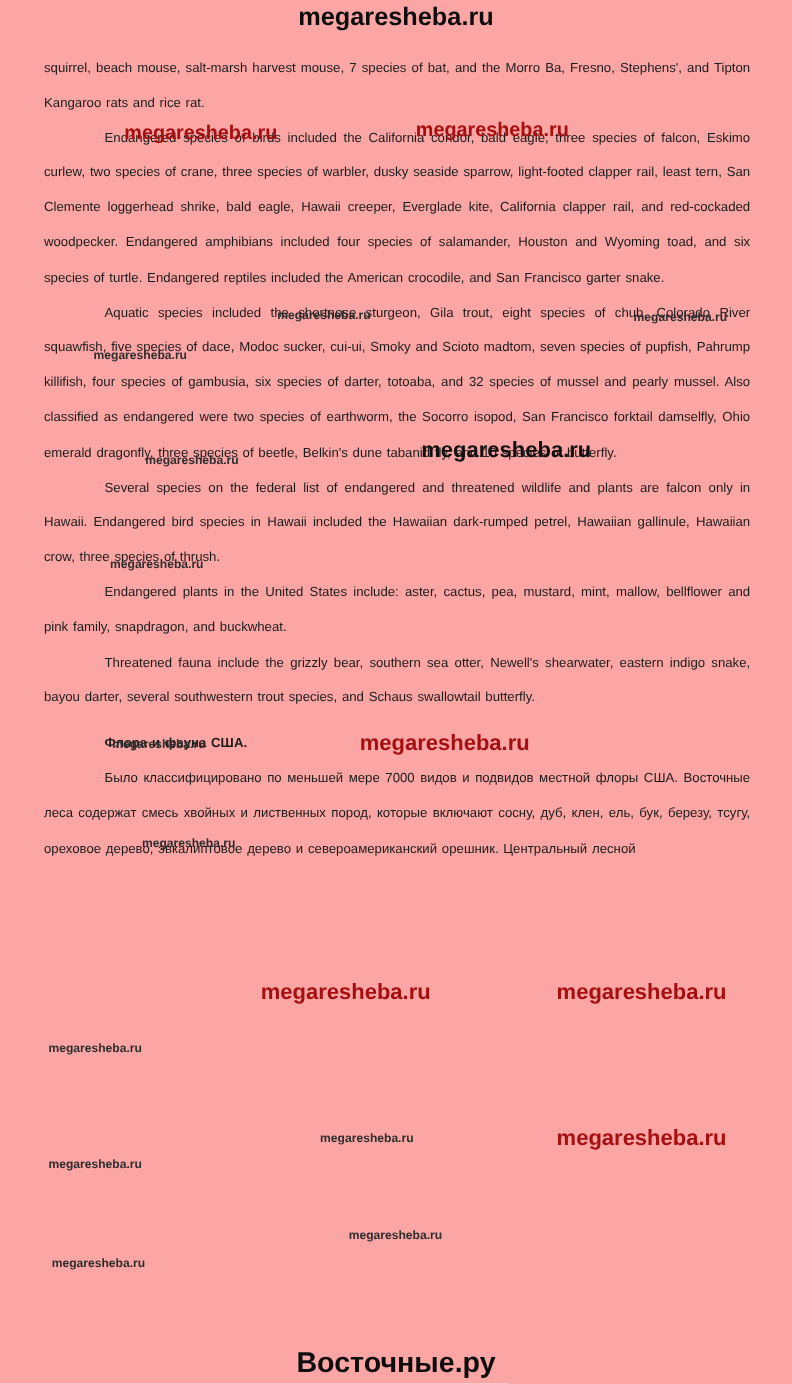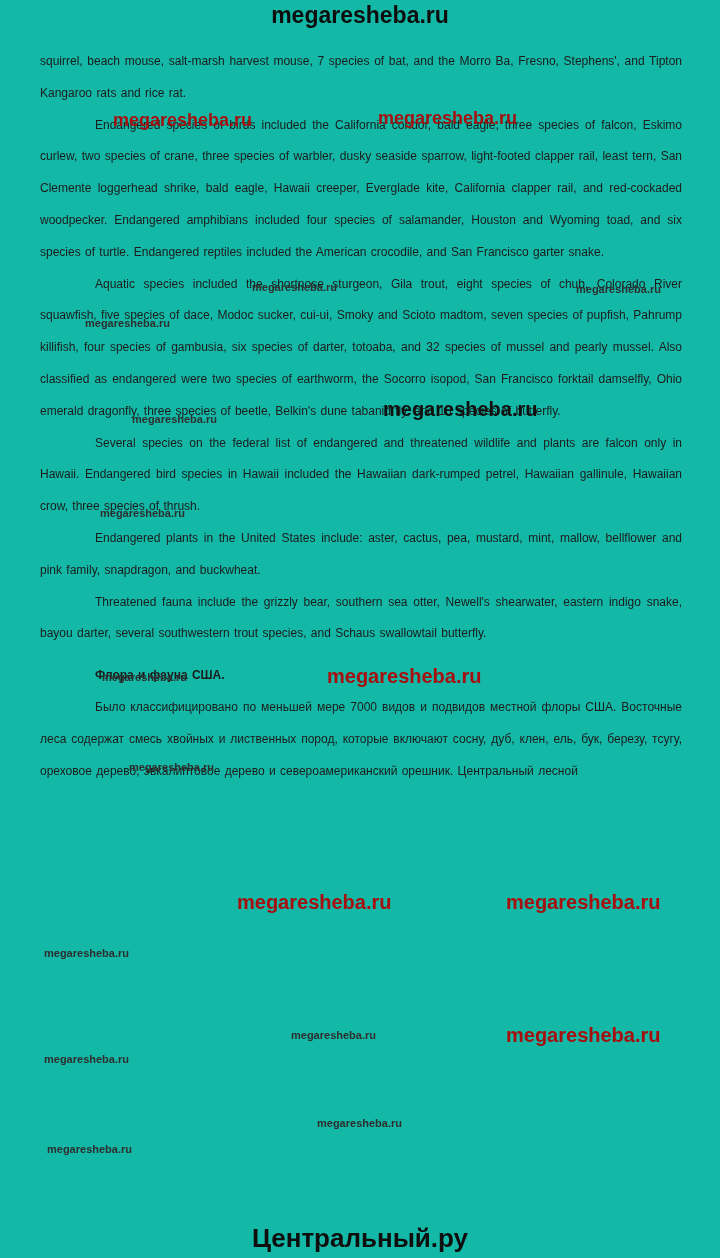--- a/index.html
+++ b/index.html
@@ -5,21 +5,21 @@
   html, body {
     margin: 0;
     padding: 0;
     background: #ffffff;
   }
   .page {
     position: relative;
     width: 720px;
     height: 1258px;
     margin: 0 auto;
-    background: #14b8a6;
+    background: #fca5a5;
     font-family: "Liberation Sans", "DejaVu Sans", sans-serif;
     color: #1b1b1b;
     overflow: hidden;
   }
   .header-title {
     position: absolute;
     top: 2px;
     left: 0;
     width: 100%;
     text-align: center;
@@ -93,15 +93,15 @@
   <span class="wm wm-gray" style="left:129px; top:762px;">megaresheba.ru</span>
   <span class="wm wm-red-lg" style="left:237px; top:892px;">megaresheba.ru</span>
   <span class="wm wm-red-lg" style="left:506px; top:892px;">megaresheba.ru</span>
   <span class="wm wm-gray" style="left:44px;  top:948px;">megaresheba.ru</span>
   <span class="wm wm-gray" style="left:291px; top:1030px;">megaresheba.ru</span>
   <span class="wm wm-red-lg" style="left:506px; top:1025px;">megaresheba.ru</span>
   <span class="wm wm-gray" style="left:44px;  top:1054px;">megaresheba.ru</span>
   <span class="wm wm-gray" style="left:317px; top:1118px;">megaresheba.ru</span>
   <span class="wm wm-gray" style="left:47px;  top:1144px;">megaresheba.ru</span>
 
-  <div class="footer-title">Центральный.ру</div>
+  <div class="footer-title">Восточные.ру</div>
 
 </div>
 
 </body></html>

